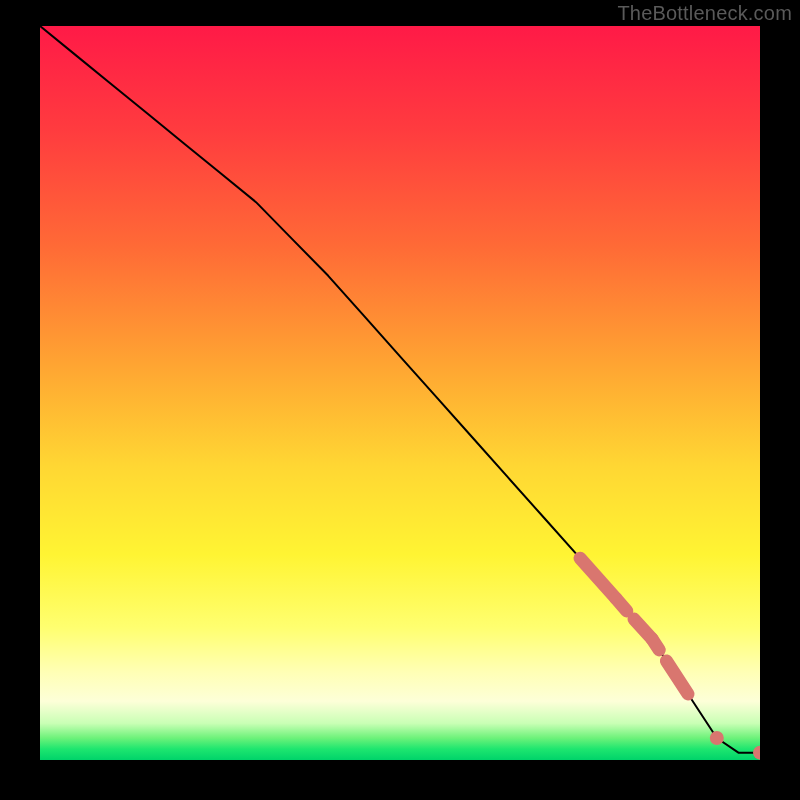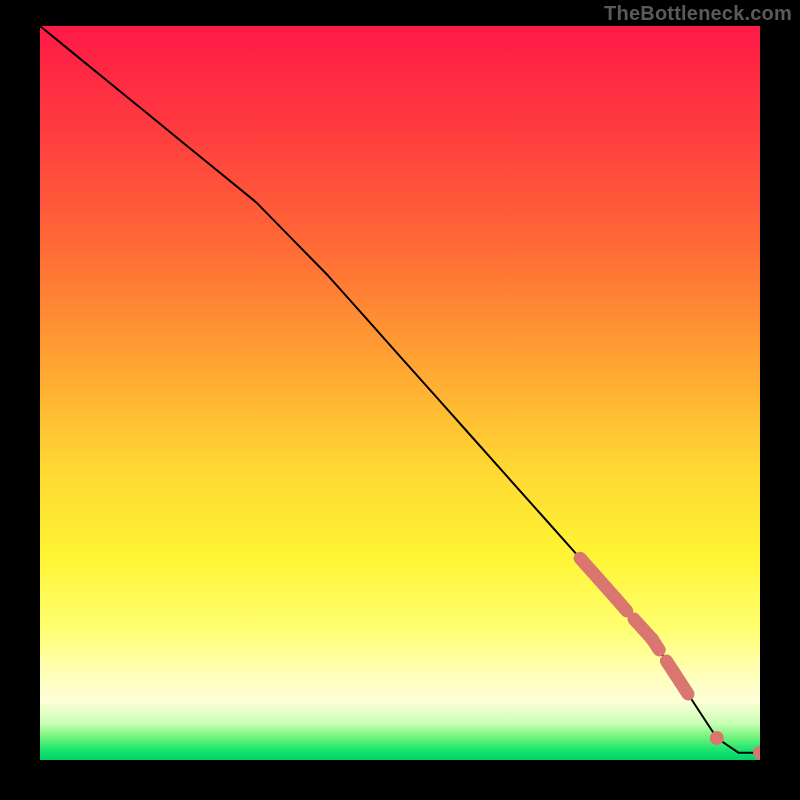--- a/index.html
+++ b/index.html
@@ -9,21 +9,21 @@
     width: 800px;
     height: 800px;
     background: #000;
   }
   .watermark {
     position: absolute;
     top: 2px;
     right: 8px;
     font-family: Arial, Helvetica, sans-serif;
     font-size: 20px;
-    font-weight: 700;
+    font-weight: 400;
     color: #5a5a5a;
     letter-spacing: 0.2px;
   }
   .plot-area {
     position: absolute;
     left: 40px;
     top: 26px;
     width: 720px;
     height: 734px;
     overflow: hidden;

